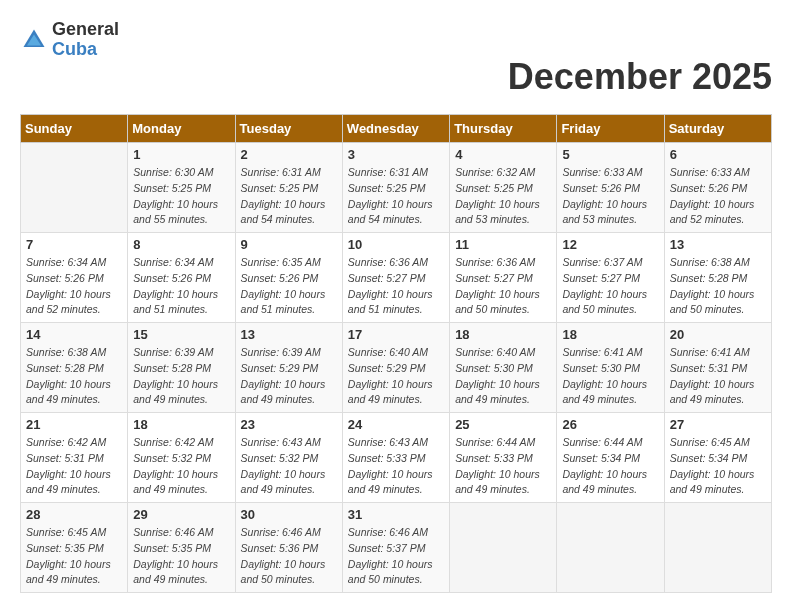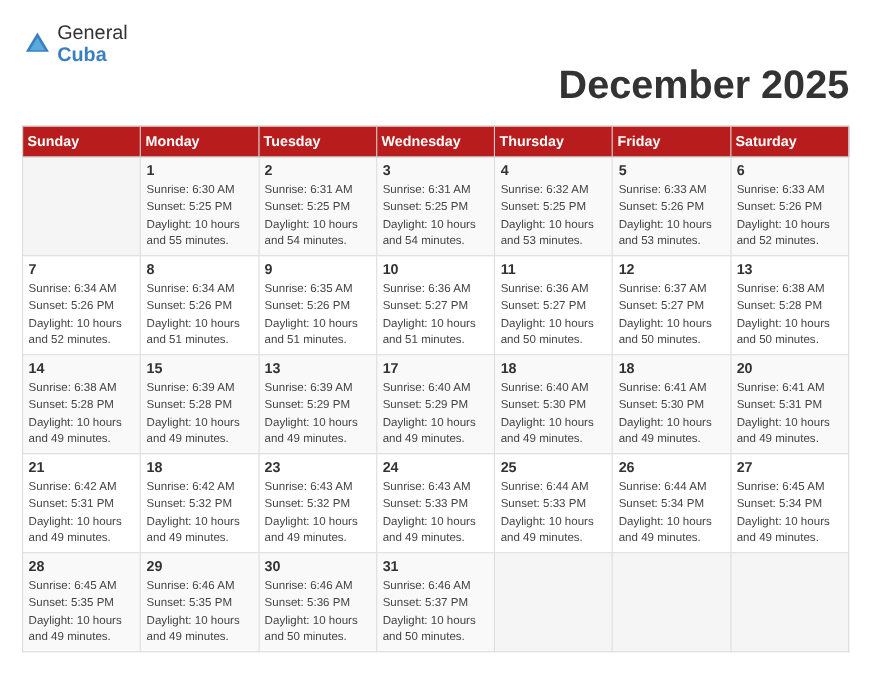--- a/index.html
+++ b/index.html
@@ -21,21 +21,21 @@
       align-items: center;
       gap: 4px;
     }
     .logo-text {
       display: flex;
       flex-direction: column;
       line-height: 1.1;
     }
     .logo-general {
       font-size: 18px;
-      font-weight: normal;
+      font-weight: bold;
       color: #333;
     }
     .logo-blue {
       font-size: 18px;
       font-weight: bold;
       color: #3a7fc1;
     }
     .logo-icon {
       width: 28px;
       height: 28px;
@@ -52,21 +52,21 @@
     .location-title {
       font-size: 16px;
       color: #555;
     }
     table {
       width: 100%;
       border-collapse: collapse;
       table-layout: fixed;
     }
     thead tr th {
-      background-color: #b91c1c;
+      background-color: #a16207;
       color: #fff;
       font-size: 13px;
       font-weight: bold;
       padding: 6px 4px;
       text-align: left;
       border: 1px solid #ccc;
     }
     tbody tr td {
       border: 1px solid #ddd;
       vertical-align: top;
@@ -79,20 +79,21 @@
       font-size: 13px;
       font-weight: bold;
       color: #333;
       display: block;
       margin-bottom: 3px;
     }
     .day-info {
       font-size: 10.5px;
       line-height: 1.5;
       color: #444;
+      font-style: italic;
     }
     tbody tr:nth-child(odd) td {
       background-color: #f9f9f9;
     }
     tbody tr:nth-child(even) td {
       background-color: #fff;
     }
     .empty-cell {
       background-color: #f5f5f5 !important;
     }

